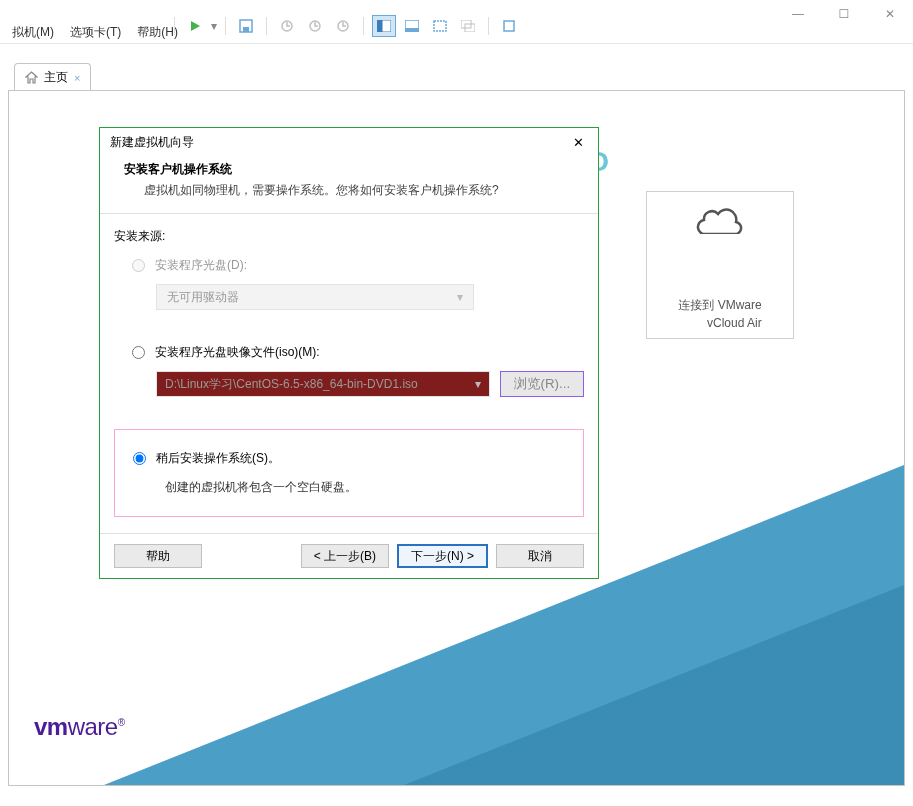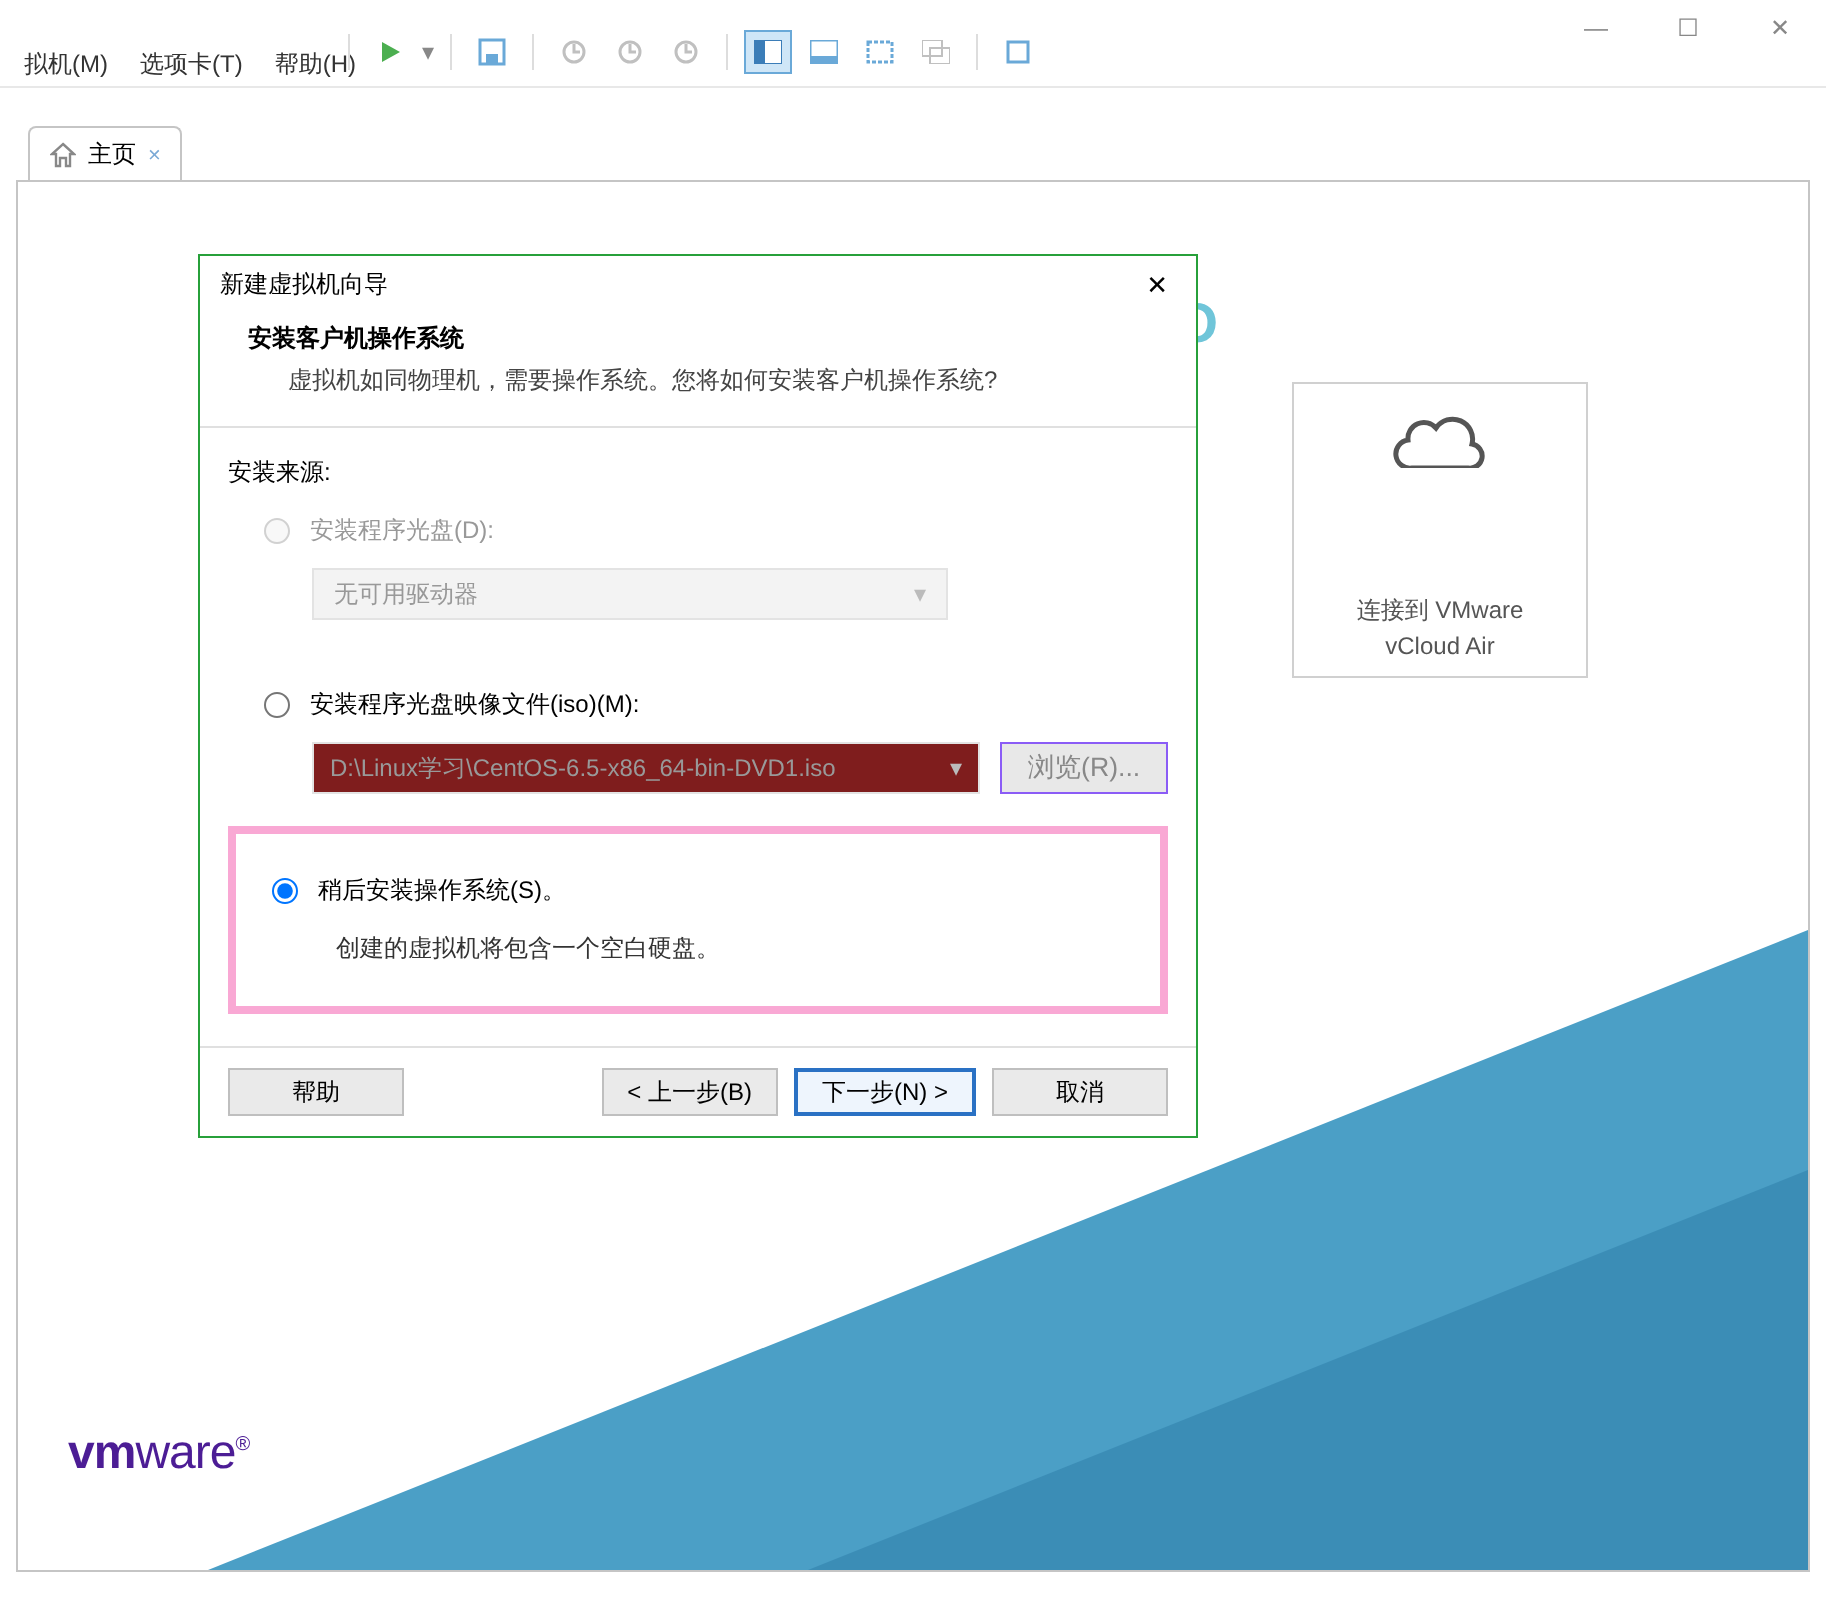--- a/index.html
+++ b/index.html
@@ -96,21 +96,21 @@
   border: 1px solid #d0d0d0;
   display: flex;
   flex-direction: column;
   align-items: center;
   justify-content: center;
   gap: 20px;
   color: #555;
   cursor: pointer;
   top: 100px; right: 110px;
 }
-.tile-label { text-align: center; line-height: 1.5; margin-top: 42px; }
+.tile-label { text-align: right; line-height: 1.5; margin-top: 42px; }
 .triangle {
   position: absolute;
   right: 0; bottom: 0;
   width: 0; height: 0;
   border-left: 800px solid transparent;
   border-bottom: 320px solid #4b9fc6;
 }
 .triangle2 {
   position: absolute;
   right: 0; bottom: 0;
@@ -197,22 +197,22 @@
   justify-content: space-between;
 }
 .browse-btn {
   width: 84px; height: 26px;
   background: #e8e8e8;
   border: 1px solid #8b5cf6;
   color: #888;
   cursor: pointer;
 }
 .red-box {
-  border: 4px solid #f9a8d4;
-  margin: 16px 0 8px 0;
+  border: 1px solid #f9a8d4;
+  margin: 32px 0 8px 0;
   padding: 16px 0 20px 14px;
 }
 .red-box .desc {
   padding-left: 36px;
   margin-top: 8px;
   color: #333;
 }
 .dlg-footer {
   border-top: 1px solid #e0e0e0;
   padding: 10px 14px;

